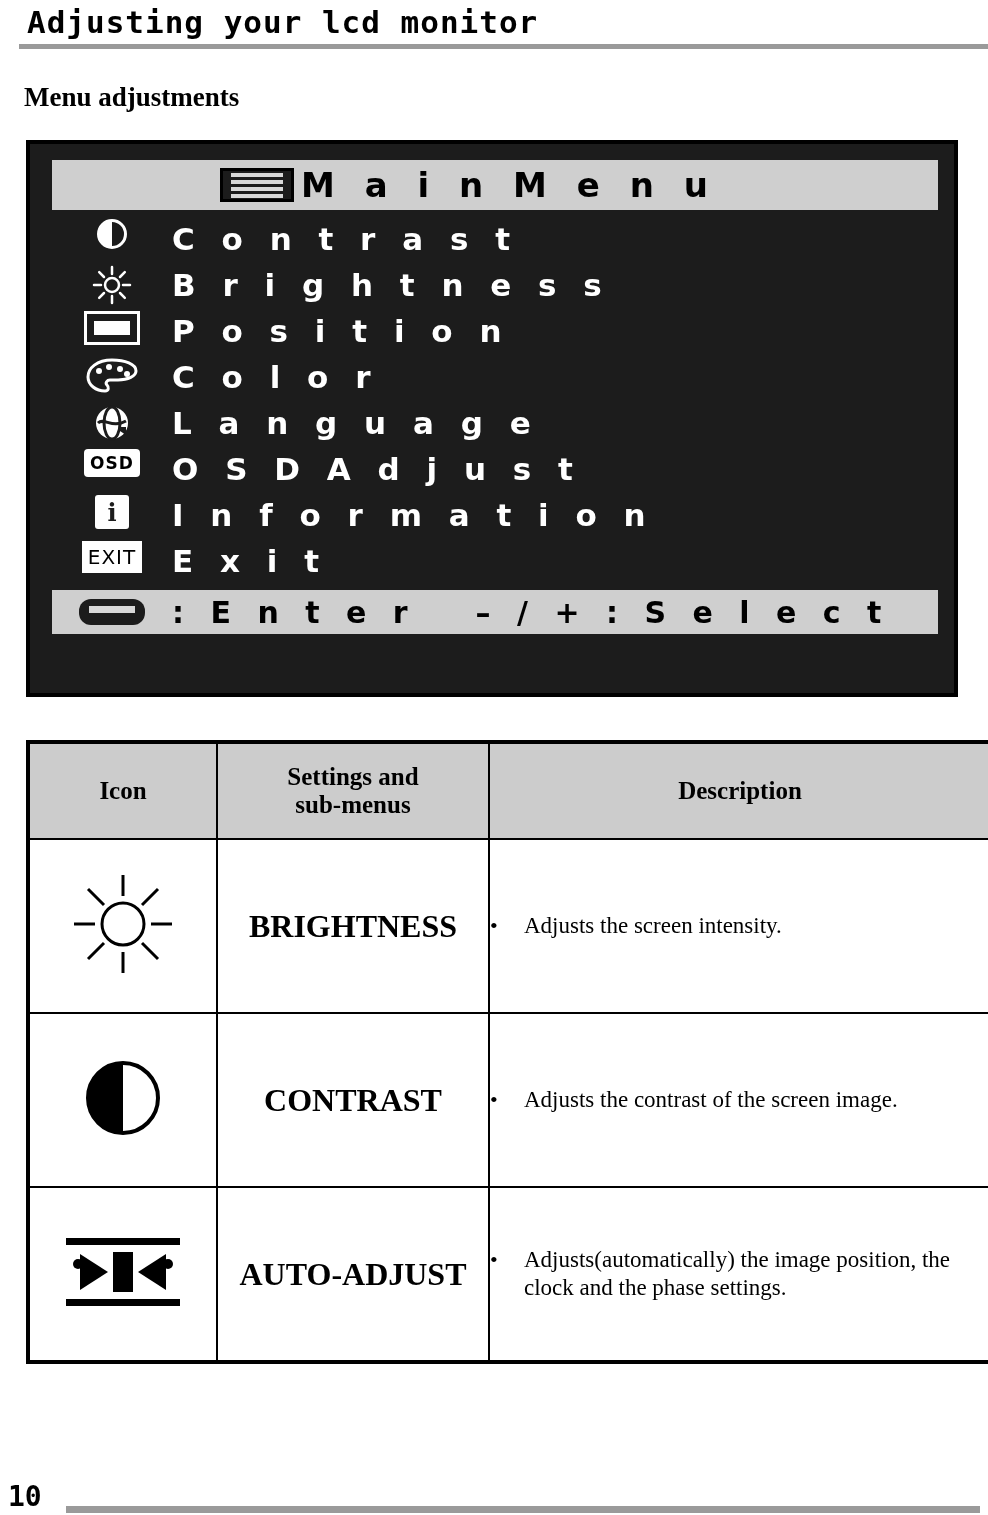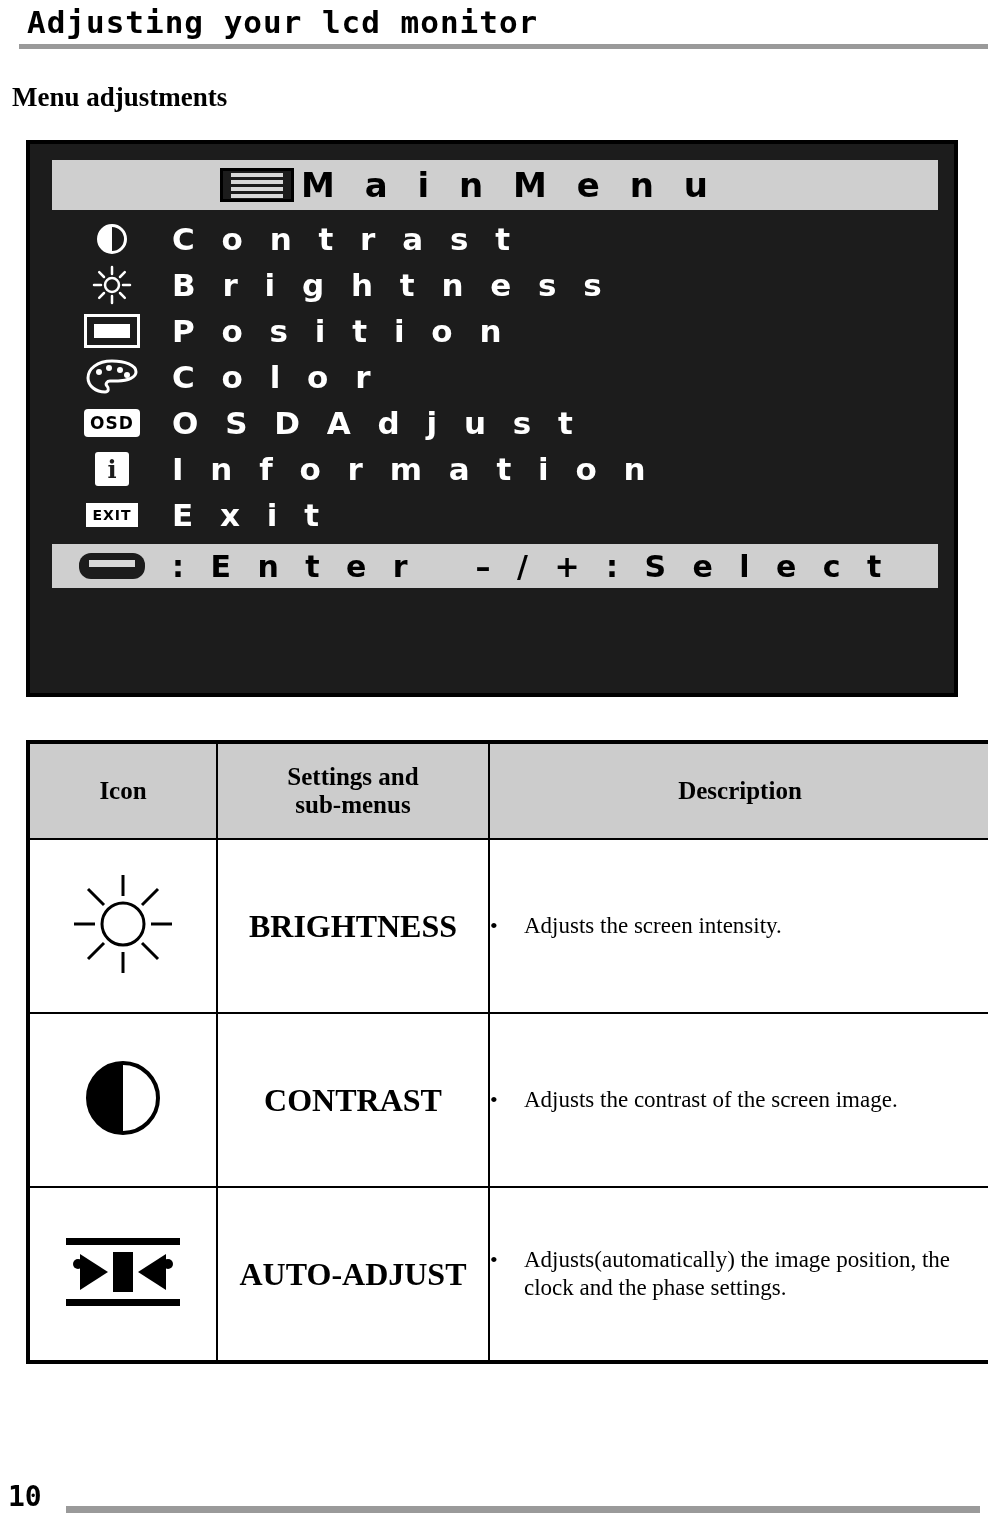--- a/index.html
+++ b/index.html
@@ -35,21 +35,21 @@
   .header-rule {
     margin-top: 4px;
     height: 5px;
     background: #9a9a9a;
     width: 980px;
     margin-left: -8px;
   }
 
   .section-title {
     position: absolute;
-    left: 12px;
+    left: 24px;
     top: 82px;
     font-family: "Liberation Serif", serif;
     font-weight: bold;
     font-size: 27px;
   }
 
   
   .osd {
     position: absolute;
     left: 26px;
@@ -115,21 +115,21 @@
   }
   .menu-item.highlight {
     background: #cfcfcf;
     color: #000;
   }
   .menu-icon {
     width: 120px;
     min-width: 120px;
     display: flex;
     justify-content: center;
-    align-items: center;
+    align-items: flex-start;
     height: 40px;
   }
   .menu-label {
     font-family: "DejaVu Sans", sans-serif;
     font-weight: bold;
     font-size: 31px;
     letter-spacing: 8px;
     white-space: nowrap;
   }
 
@@ -179,21 +179,21 @@
     font-weight: bold; font-size: 17px; letter-spacing: 1px;
     padding: 4px 6px; border-radius: 4px;
   }
   .ico-info {
     width: 34px; height: 34px; background: #fff; color: #1c1c1c;
     font-family: "DejaVu Serif", serif; font-weight: bold; font-size: 24px;
     display: flex; align-items: center; justify-content: center; border-radius: 3px;
   }
   .ico-exit {
     background: #fff; color: #000; font-family: "DejaVu Sans", sans-serif;
-    font-weight: bold; font-size: 14px; letter-spacing: 1px;
+    font-weight: normal; font-size: 20px; letter-spacing: 1px;
     padding: 4px 6px;
   }
 
   
   .tbl {
     position: absolute;
     left: 26px;
     top: 740px;
     width: 960px;
     border-collapse: collapse;
@@ -330,20 +330,31 @@
             <path d="M27 3 C12 3 3 11 3 20 C3 28 11 34 20 34 C24 34 24 30 22 28 C20 26 22 23 25 23 L33 23 C43 23 51 19 51 14 C51 7 40 3 27 3 Z" fill="none" stroke="#ffffff" stroke-width="3"></path>
             <circle cx="14" cy="14" r="3" fill="#ffffff"></circle>
             <circle cx="24" cy="10" r="3" fill="#ffffff"></circle>
             <circle cx="35" cy="12" r="3" fill="#ffffff"></circle>
             <circle cx="42" cy="17" r="3" fill="#ffffff"></circle>
           </svg>
         </div>
         <div class="menu-label">C o l o r</div>
       </div>
 
+      <div class="menu-item">
+        <div class="menu-icon">
+          <svg width="40" height="40" viewBox="0 0 40 40" aria-hidden="true">
+            <circle cx="20" cy="20" r="16" fill="#ffffff"></circle>
+            <path d="M6 20 C12 14 20 26 34 18" stroke="#1c1c1c" stroke-width="3" fill="none"></path>
+            <ellipse cx="20" cy="20" rx="8" ry="16" stroke="#1c1c1c" stroke-width="3" fill="none"></ellipse>
+            <path d="M28 24 l6 0 0 8 -6 -4 z" fill="#1c1c1c"></path>
+          </svg>
+        </div>
+        <div class="menu-label">L a n g u a g e</div>
+      </div>
 
       <div class="menu-item">
         <div class="menu-icon">
           <span class="ico-osd">OSD</span>
         </div>
         <div class="menu-label">O S D  A d j u s t</div>
       </div>
 
       <div class="menu-item">
         <div class="menu-icon">

